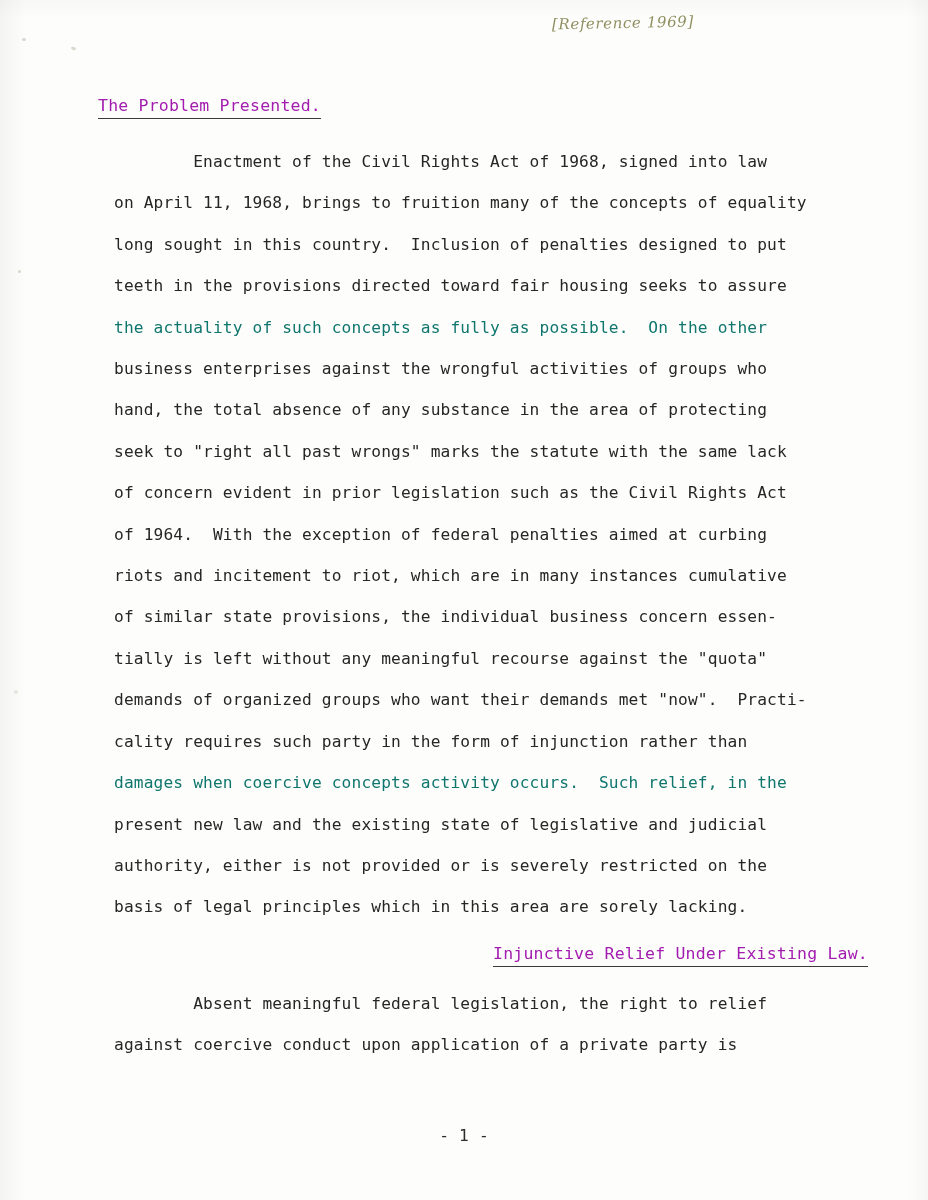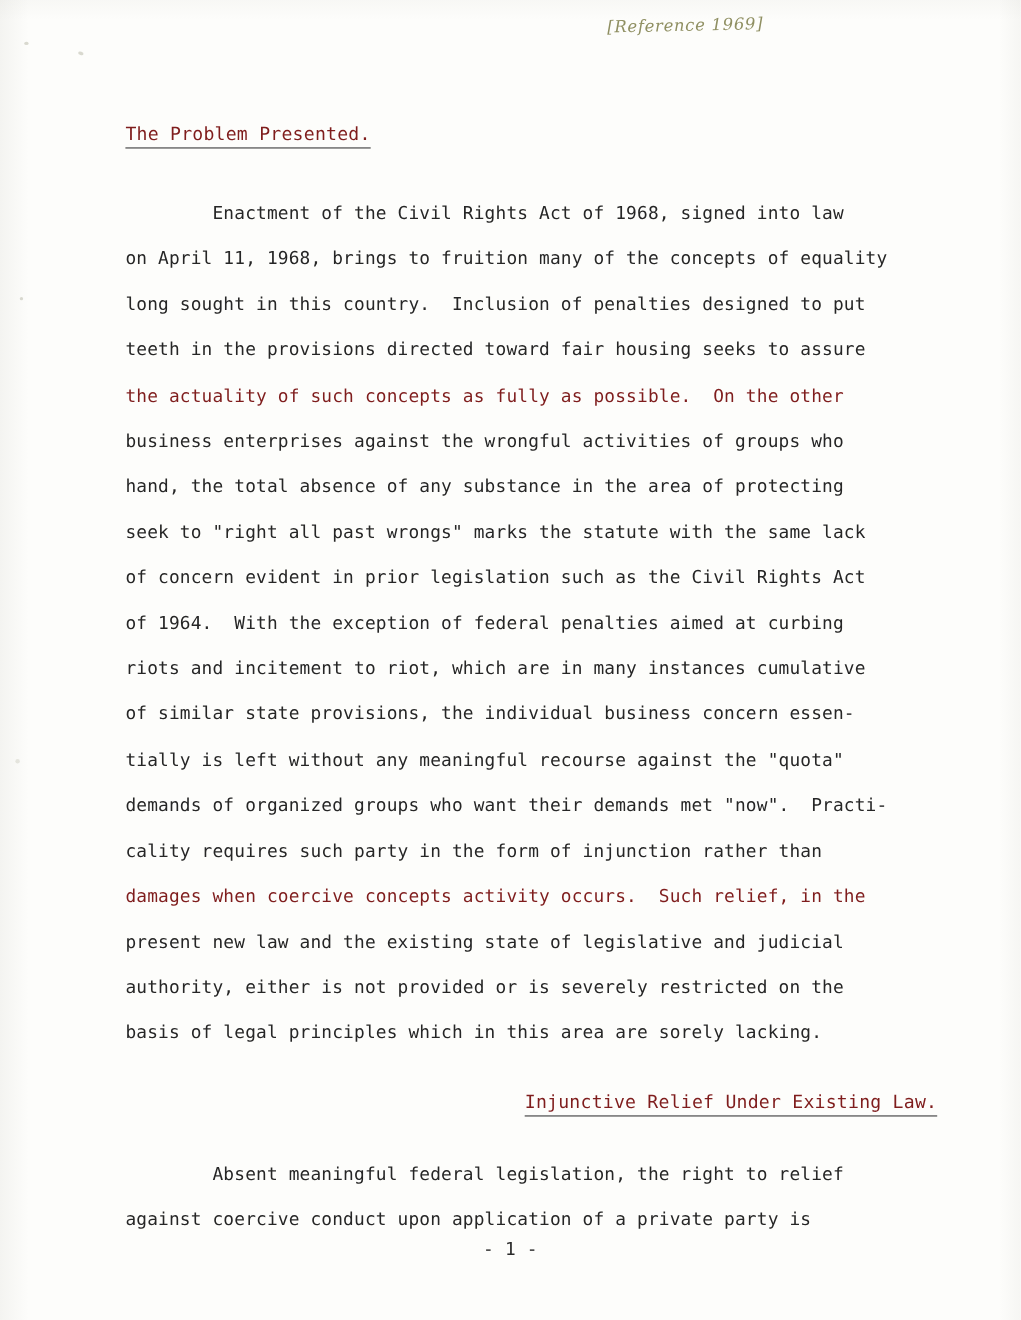--- a/index.html
+++ b/index.html
@@ -64,22 +64,22 @@
     position: absolute;
     top: 96px;
     left: 98px;
     width: 770px;
   }
 
   h1.section-heading, h2.section-heading {
     font-family: "DejaVu Sans Mono", monospace;
     font-size: 16.5px;
     font-weight: normal;
-    color: #7f1d1d;
-    margin: 16px;
+    color: #a21caf;
+    margin: 0;
     padding: 0 0 3px 0;
     display: inline-block;
     border-bottom: 1.4px solid #3a3a3a;
     letter-spacing: 0.2px;
     white-space: pre;
   }
 
   .heading-row {
     margin: 0 0 22px 0;
   }
@@ -95,21 +95,21 @@
   .line {
     font-family: "DejaVu Sans Mono", monospace;
     font-size: 16.2px;
     line-height: 41.4px;
     color: #262626;
     white-space: pre;
     letter-spacing: 0.15px;
   }
 
   .line.faded {
-    color: #7f1d1d;
+    color: #0f766e;
   }
 
   .page-number {
     position: absolute;
     top: 1126px;
     left: 0;
     width: 928px;
     text-align: center;
     font-family: "DejaVu Sans Mono", monospace;
     font-size: 16.2px;

